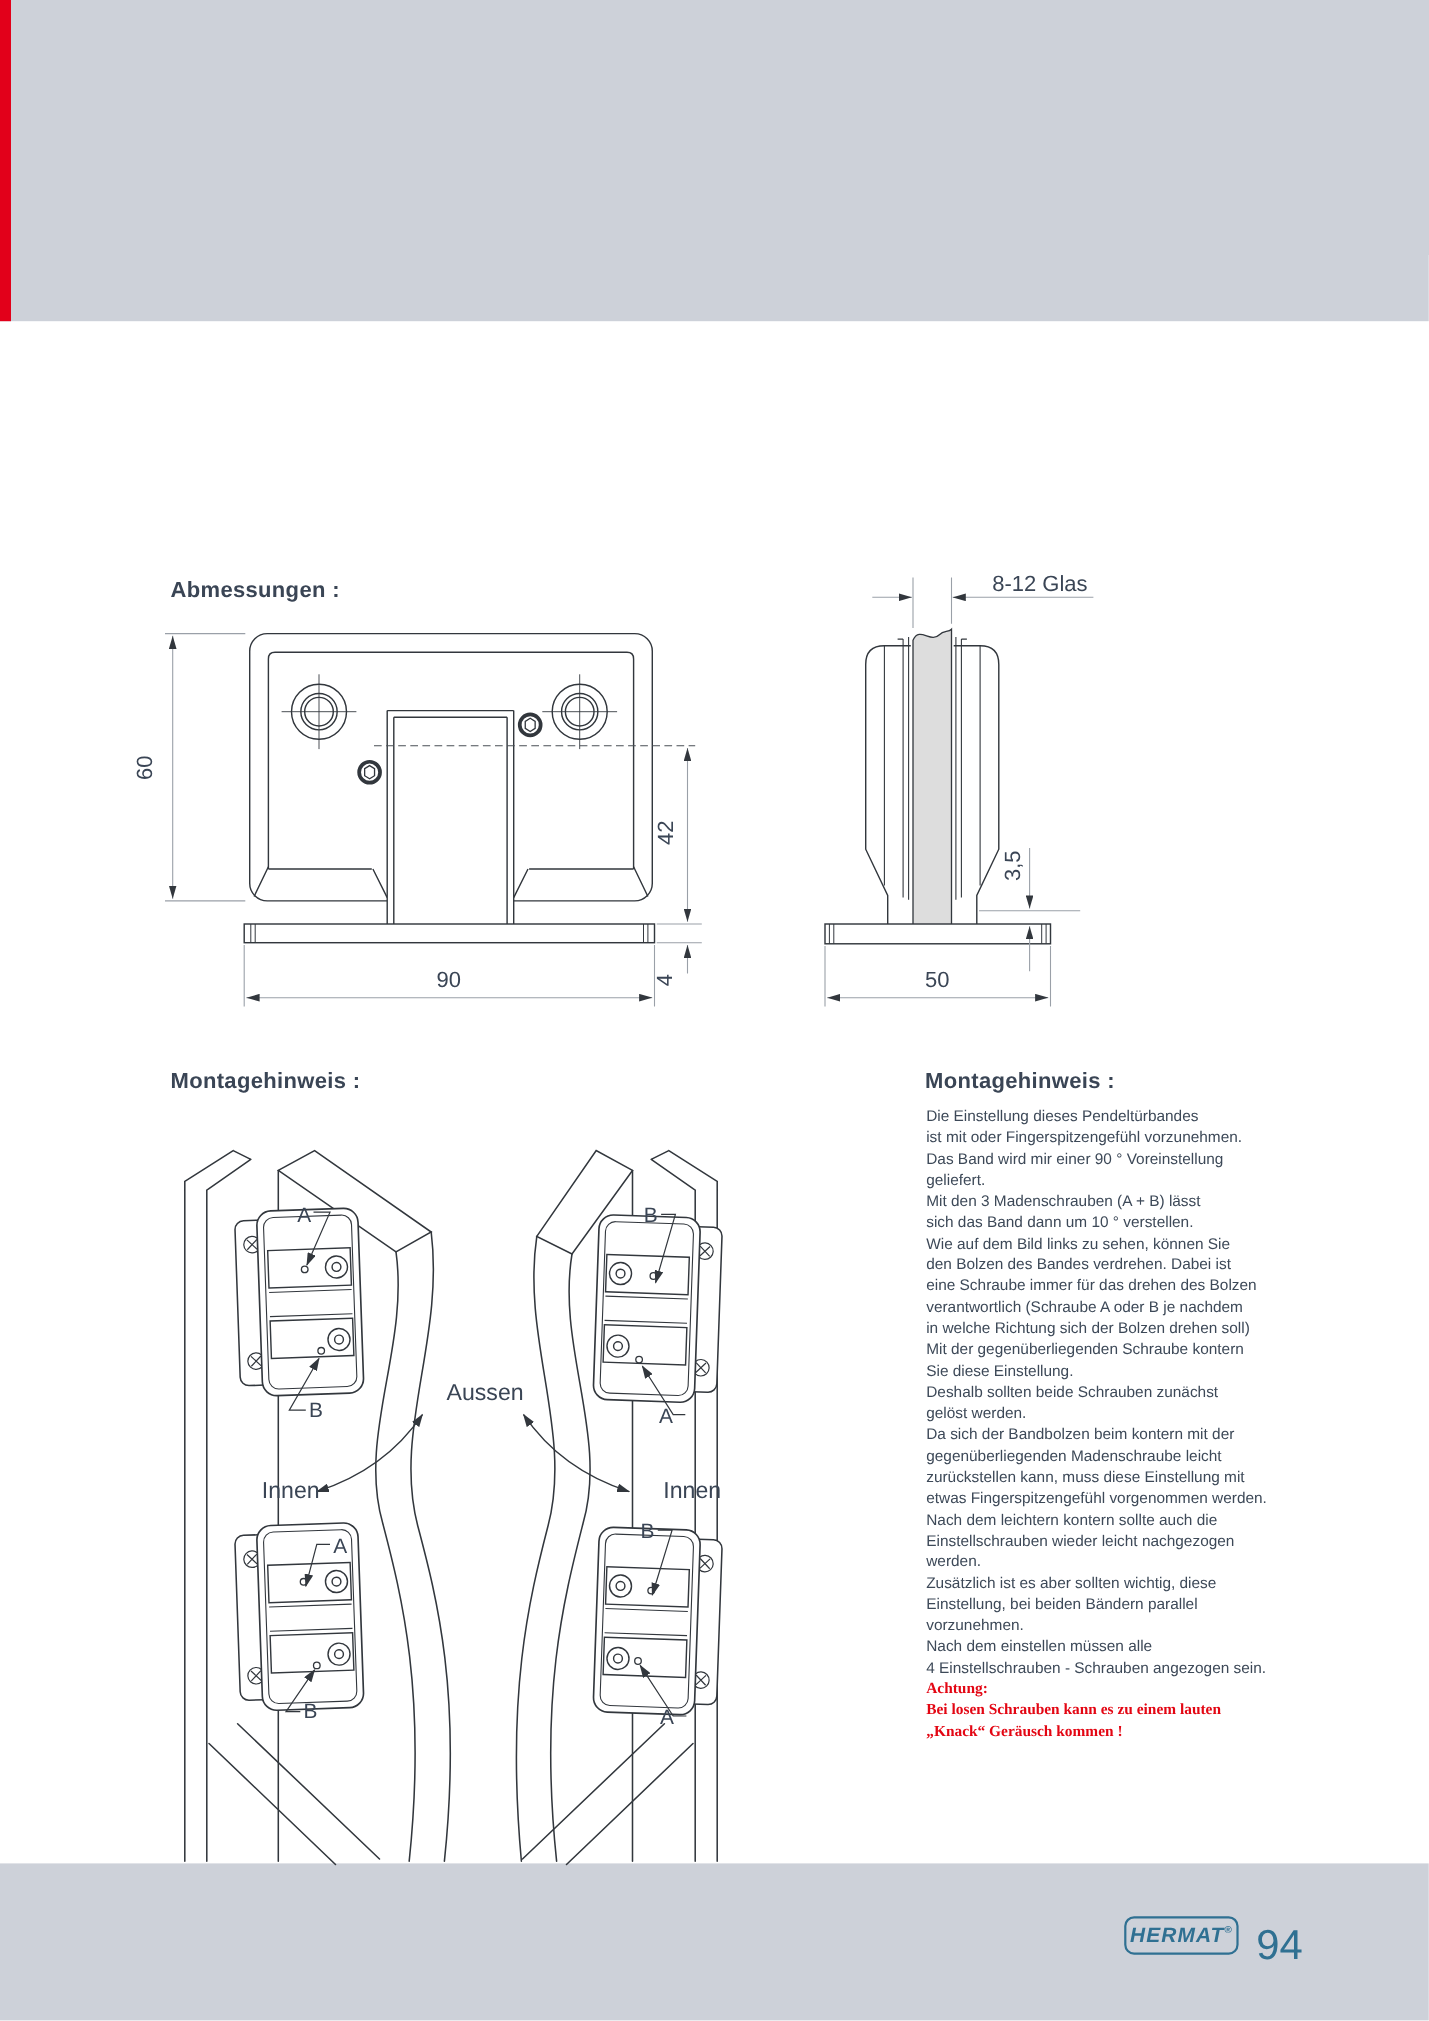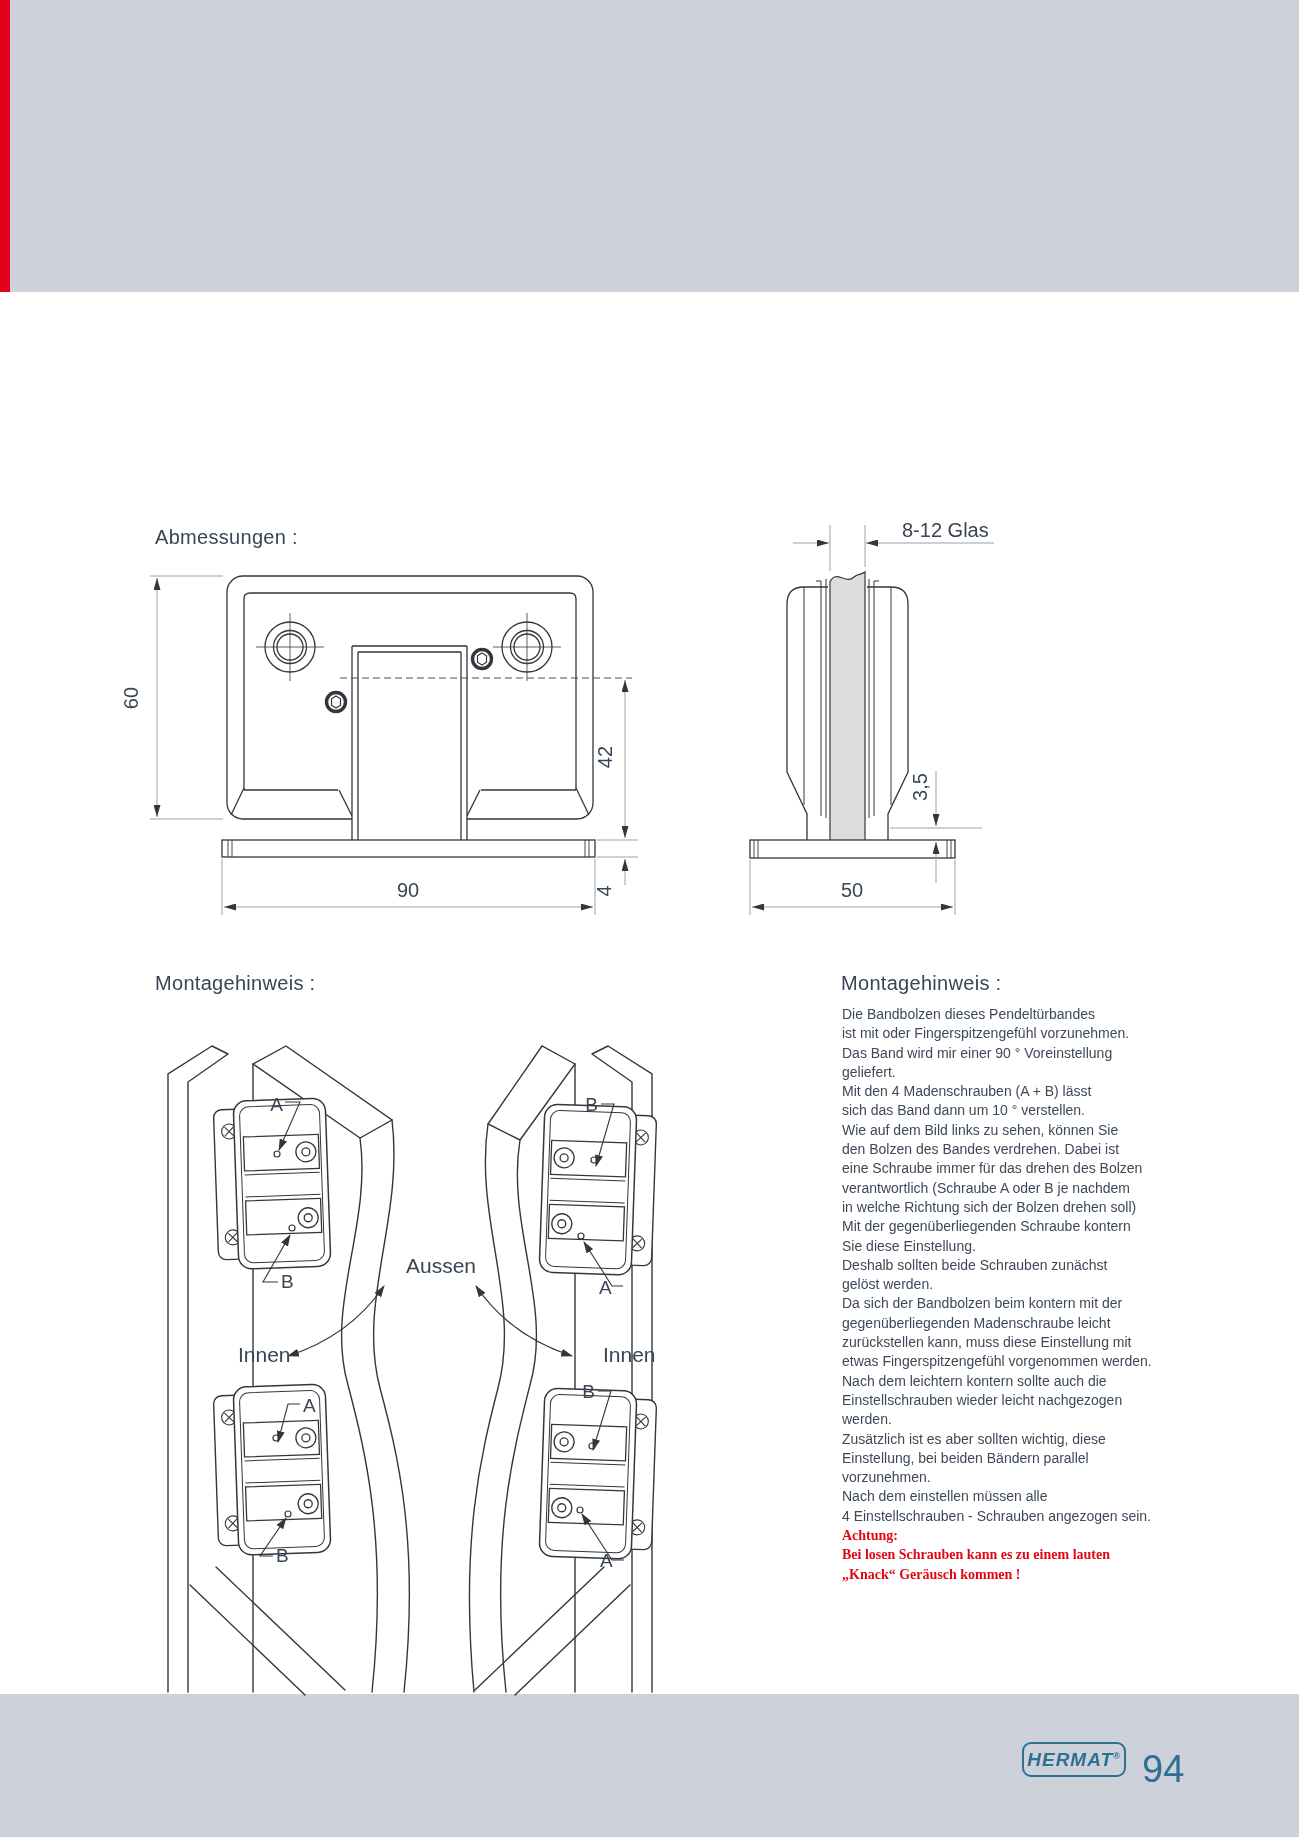--- a/index.html
+++ b/index.html
@@ -2,21 +2,21 @@
 <html lang="de"><head>
 <meta charset="utf-8">
 <style>
   html,body{margin:0;padding:0;background:#ffffff;}
   #page{position:relative;width:1299px;height:1837px;background:#ffffff;
         font-family:"Liberation Sans",sans-serif;overflow:hidden;}
   .band{position:absolute;left:0;width:1299px;background:#cdd1d9;}
   .band-top{top:0;height:292px;}
   .band-bottom{top:1694px;height:143px;}
   .red-tab{position:absolute;left:0;top:0;width:10px;height:292px;background:#e2001a;}
-  .heading{position:absolute;font-size:20px;font-weight:normal;color:#3a4555;letter-spacing:.3px;white-space:nowrap;}
+  .heading{position:absolute;font-size:20px;font-weight:bold;color:#3a4555;letter-spacing:.3px;white-space:nowrap;}
   #hd-abmessungen{left:155px;top:526px;}
   #hd-montage-left{left:155px;top:972px;}
   #hd-montage-right{left:841px;top:972px;}
   #montage-text{position:absolute;left:842px;top:1005px;width:380px;
                 font-size:14px;line-height:19.3px;color:#3d4958;}
   .mt-line{white-space:nowrap;}
   .mt-line.red{color:#e30613;font-weight:bold;font-family:Liberation Serif, serif;}
   svg{position:absolute;}
   svg text{fill:#3a4555;font-family:"Liberation Sans",sans-serif;}
   #logo-box{position:absolute;left:1022px;top:1742px;width:104px;height:35px;
@@ -219,25 +219,25 @@
       <text x="480" y="527">A</text>
     </g>
     <g font-size="21">
       <text x="321" y="233" text-anchor="middle">Aussen</text>
       <text x="118" y="322">Innen</text>
       <text x="483" y="322">Innen</text>
     </g>
   </svg>
 
   <div id="montage-text">
-      <div class="mt-line">Die Bandbolzen dieses Pendeltürbandes</div>
+      <div class="mt-line">Die Einstellung dieses Pendeltürbandes</div>
       <div class="mt-line">ist mit oder Fingerspitzengefühl vorzunehmen.</div>
       <div class="mt-line">Das Band wird mir einer 90 ° Voreinstellung</div>
       <div class="mt-line">geliefert.</div>
-      <div class="mt-line">Mit den 4 Madenschrauben (A + B) lässt</div>
+      <div class="mt-line">Mit den 3 Madenschrauben (A + B) lässt</div>
       <div class="mt-line">sich das Band dann um 10 ° verstellen.</div>
       <div class="mt-line">Wie auf dem Bild links zu sehen, können Sie</div>
       <div class="mt-line">den Bolzen des Bandes verdrehen. Dabei ist</div>
       <div class="mt-line">eine Schraube immer für das drehen des Bolzen</div>
       <div class="mt-line">verantwortlich (Schraube A oder B je nachdem</div>
       <div class="mt-line">in welche Richtung sich der Bolzen drehen soll)</div>
       <div class="mt-line">Mit der gegenüberliegenden Schraube kontern</div>
       <div class="mt-line">Sie diese Einstellung.</div>
       <div class="mt-line">Deshalb sollten beide Schrauben zunächst</div>
       <div class="mt-line">gelöst werden.</div>

